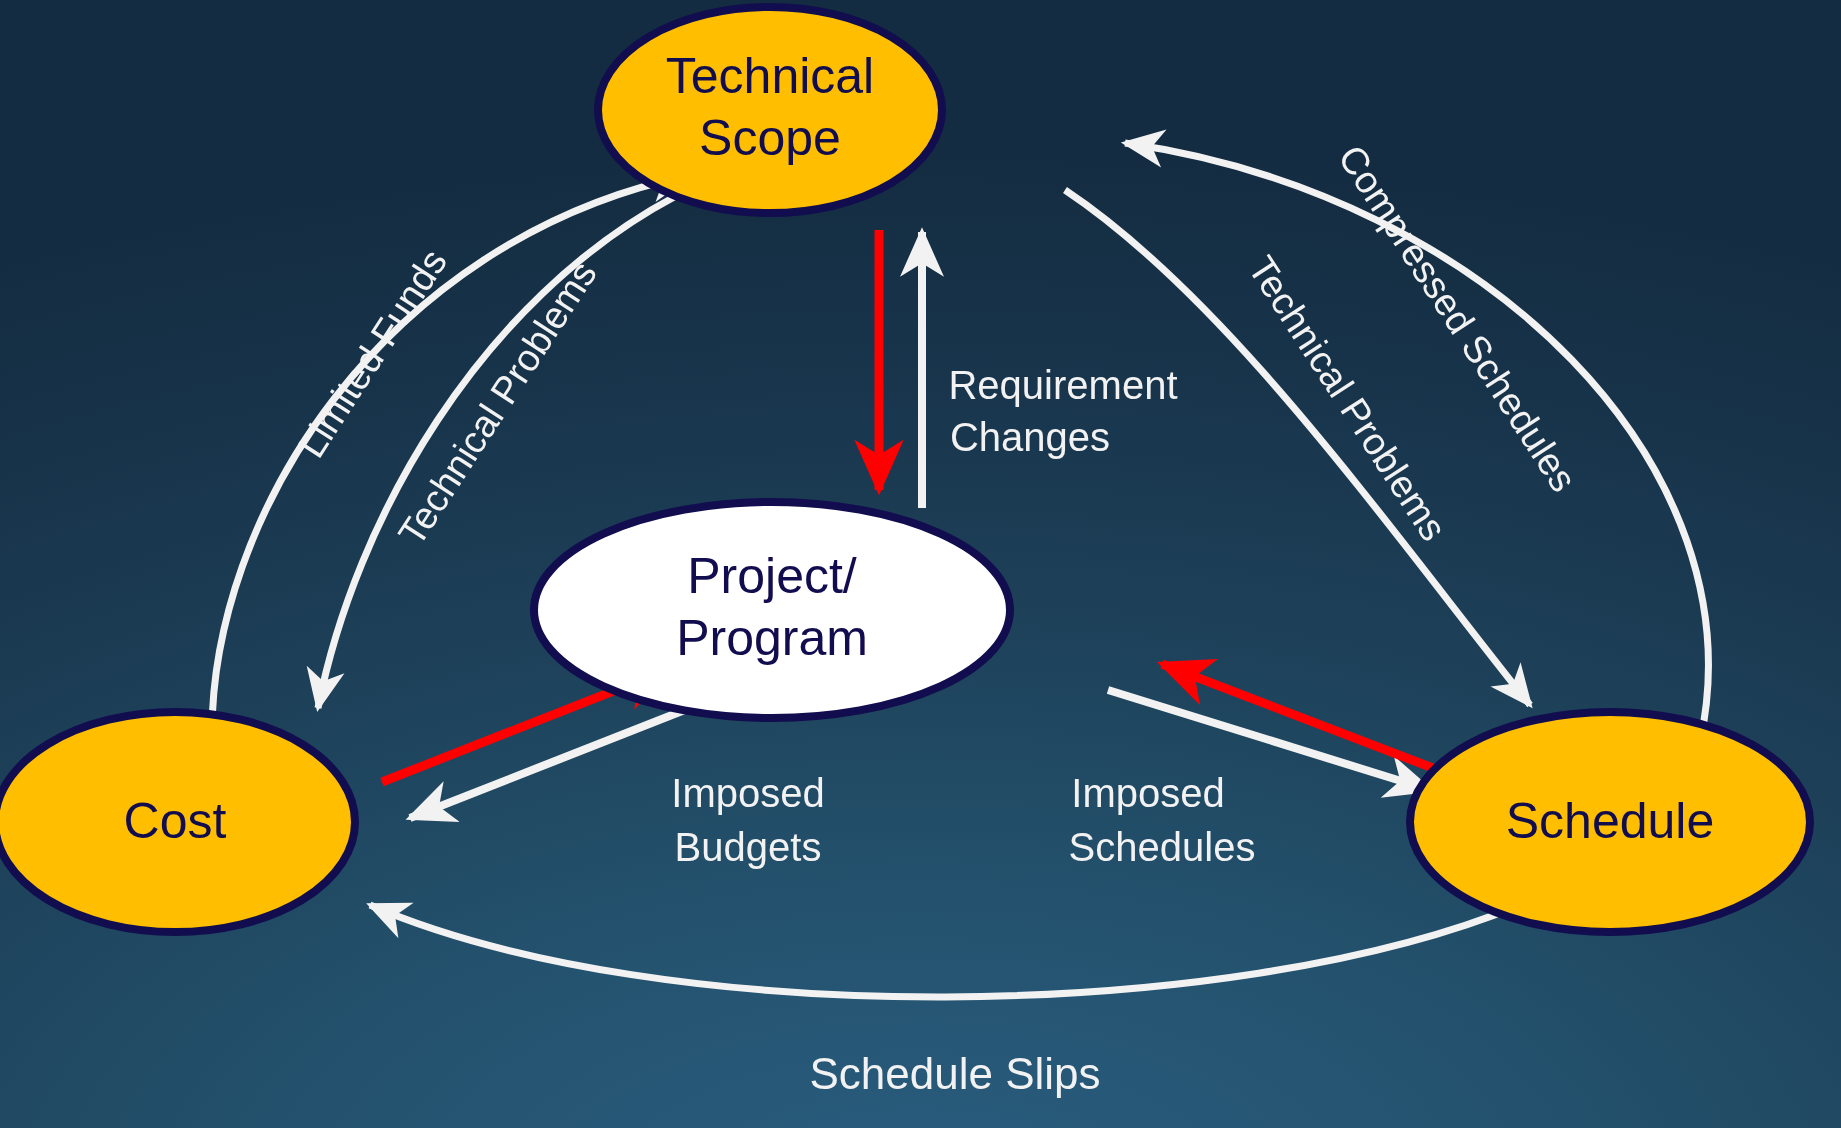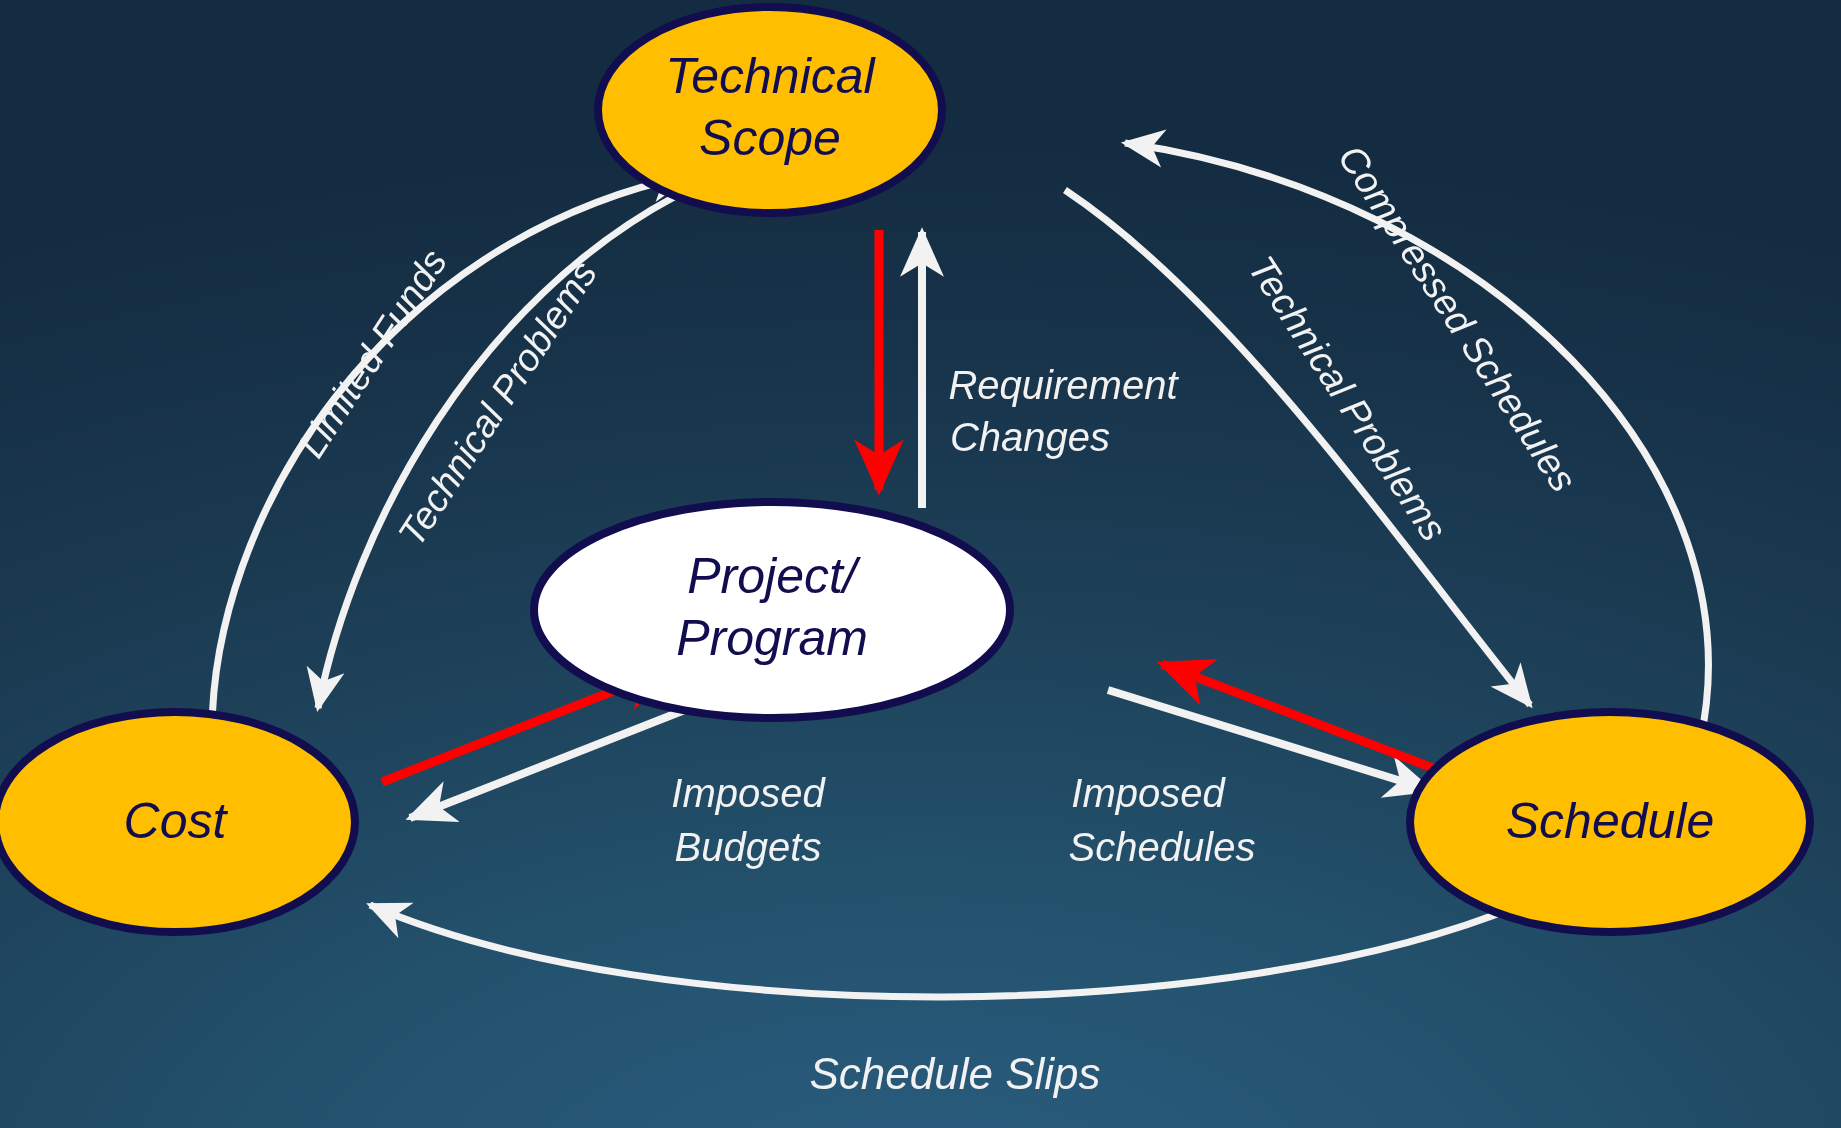--- a/index.html
+++ b/index.html
@@ -20,21 +20,20 @@
     position: absolute;
     inset: 0;
     width: 100%;
     height: 100%;
     background:
       radial-gradient(ellipse 115% 95% at 50% 108%, #2a5d80 0%, #24536f 28%, #1d4058 58%, #17334a 82%, #142c41 100%);
   }
   #diagram {
     position: absolute;
     inset: 0;
-    font-style: italic;
   }
   svg#canvas {
     position: absolute;
     top: 0; left: 0;
     width: 1841px;
     height: 1128px;
   }
   .node-label {
     font-family: "Liberation Sans", sans-serif;
     fill: #110d4e;

